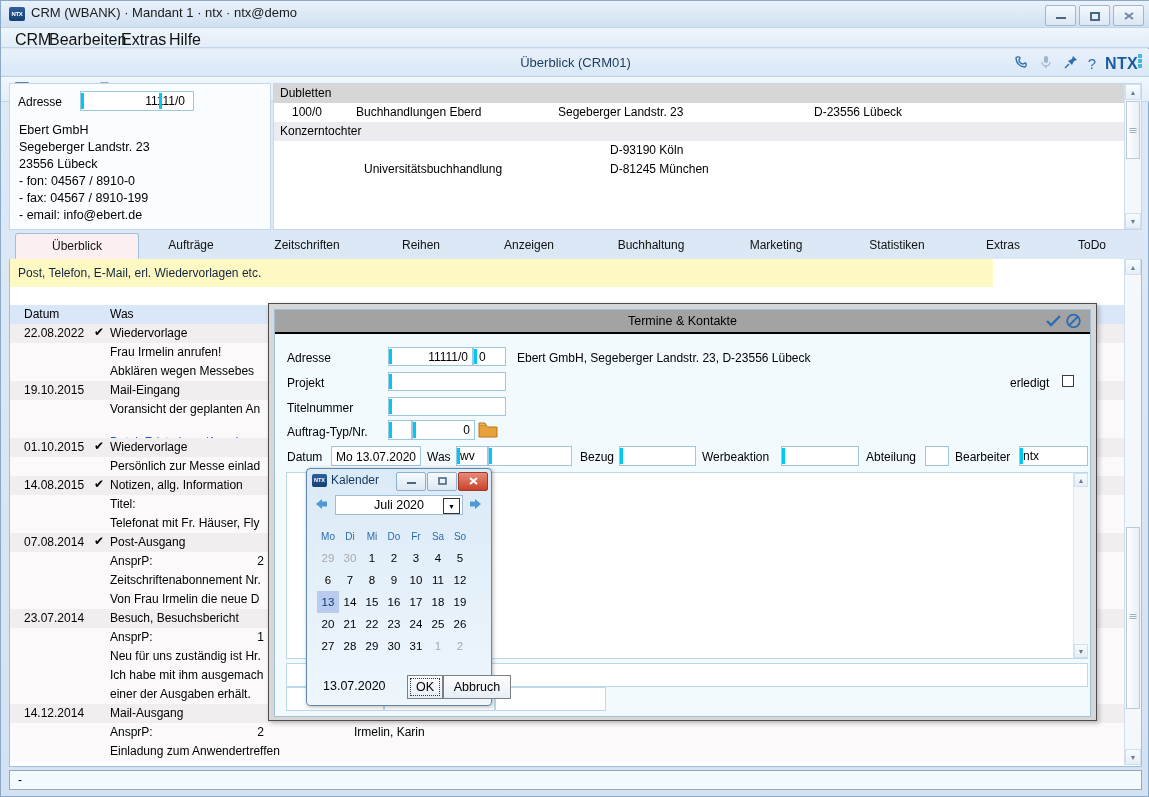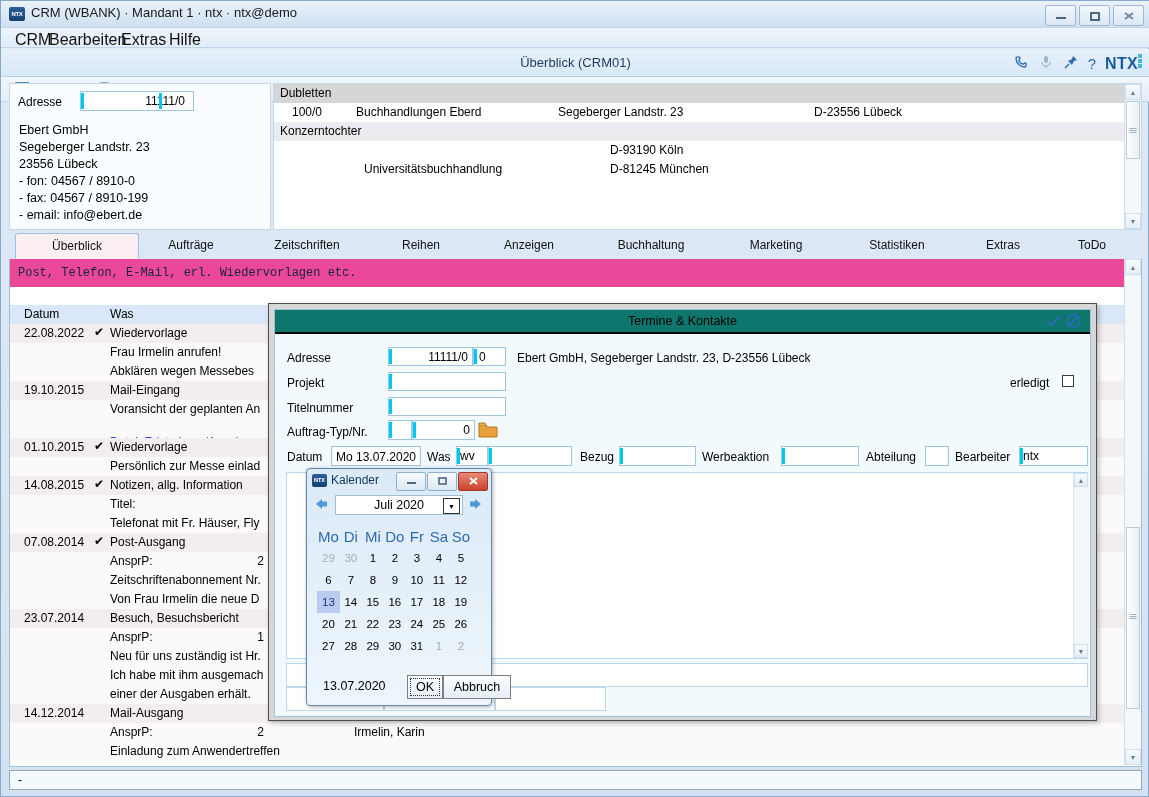--- a/index.html
+++ b/index.html
@@ -78,21 +78,21 @@
   .vs-grip i{display:block;height:1px;background:#9fb2c3;margin:1px 0;}
 
   
   .tabbar{position:absolute;left:8px;top:232px;width:1133px;height:26px;border-bottom:1px solid #9fc0db;}
   .tab{position:absolute;top:0;height:26px;line-height:25px;text-align:center;font-size:12px;color:#111;box-sizing:border-box;}
   .tab.active{background:#fceff1;border:1px solid #9fc0db;border-bottom:1px solid #fceff1;border-radius:3px 3px 0 0;}
 
   
   .tabcontent{position:absolute;left:8px;top:258px;width:1133px;height:508px;
     background:#fff;border:1px solid #9fc0db;border-top:none;box-sizing:border-box;overflow:hidden;}
-  .banner{position:absolute;left:0;top:0;width:1115px;height:28px;background:#ec4899;font-family:Liberation Mono, monospace;}
+  .banner{position:absolute;left:0;top:0;width:983px;height:28px;background:#fef9c3;}
   .banner span{position:absolute;left:8px;top:7px;font-size:12px;color:#11253d;}
   .gridhead{position:absolute;left:0;top:46px;width:1115px;height:19px;background:#d9e7f8;}
   .gh-date{position:absolute;left:14px;top:2px;font-size:12px;}
   .gh-was{position:absolute;left:100px;top:2px;font-size:12px;}
   .grow{position:absolute;left:0;width:1115px;height:19px;font-size:12px;}
   .grow.alt{background:#f2eef0;}
   .grow.alt2{background:#fbf9fa;}
   .g-date{position:absolute;left:14px;top:2px;}
   .g-chk{position:absolute;left:84px;top:1px;font-size:12px;}
   .g-was{position:absolute;left:100px;top:2px;}
@@ -100,21 +100,21 @@
   .g-link{position:absolute;left:100px;top:16px;color:#1d4ed8;}
   .g-extra{position:absolute;left:344px;top:2px;}
 
   
   .dlg{position:absolute;left:267px;top:302px;width:829px;height:418px;
     background:#d7d7d7;border:1px solid #4d4d4d;box-sizing:border-box;
     box-shadow:2px 2px 5px rgba(0,0,0,.25);}
   .dlg-inner{position:absolute;left:5px;top:5px;width:817px;height:408px;
     background:#f2fafe;border:1px solid #9fc0db;box-sizing:border-box;}
   .dlg-title{position:absolute;left:0;top:0;width:815px;height:24px;
-    background:#0f766e;border-bottom:2px solid #000;box-sizing:border-box;}
+    background:#a3a3a3;border-bottom:2px solid #000;box-sizing:border-box;}
   .dlg-title-text{position:absolute;left:0;right:0;top:4px;text-align:center;font-size:12.5px;}
   .dlg-title-icons{position:absolute;right:8px;top:3px;display:flex;gap:2px;align-items:center;color:#2a6db5;}
   .f-label{position:absolute;font-size:12px;}
   .f-input{position:absolute;background:#fff;border:1px solid #9fc6df;box-sizing:border-box;
     font-size:12px;padding-top:2px;}
   .f-caret{position:absolute;width:3px;background:#00c8f0;}
   .chk{position:absolute;width:12px;height:12px;border:1px solid #3b3b3b;background:#fff;box-sizing:border-box;}
 
   .bigbox{position:absolute;background:#fff;border:1px solid #bcd8ea;box-sizing:border-box;}
 
@@ -132,21 +132,21 @@
     background:linear-gradient(to bottom,#f6fafd,#dce8f3);display:flex;align-items:center;justify-content:center;color:#49637d;}
   .cal-btn.close{background:linear-gradient(to bottom,#e78a78,#c9422b);border-color:#a23a28;color:#fff;}
   .cal-nav{position:absolute;left:6px;top:26px;width:172px;height:22px;}
   .cal-arrow{position:absolute;top:2px;color:#4f9ad6;font-size:15px;line-height:16px;}
   .cal-mon{position:absolute;left:22px;top:0;width:128px;height:20px;background:#fff;
     border:1px solid #9fbdd6;box-sizing:border-box;text-align:center;font-size:12.5px;padding-top:2px;}
   .cal-drop{position:absolute;right:2px;top:2px;width:17px;height:16px;background:#fff;border:1px solid #333;
     box-sizing:border-box;display:flex;align-items:center;justify-content:center;font-size:7px;}
   .cal-grid{position:absolute;left:10px;top:56px;width:166px;}
   .cal-grid table{border-collapse:collapse;}
-  .cal-grid th{width:20px;height:20px;font-weight:normal;font-size:15px;color:#2b6cb0;text-align:center;}
+  .cal-grid th{width:20px;height:20px;font-weight:normal;font-size:10px;color:#2b6cb0;text-align:center;}
   .cal-grid td{width:20px;height:20px;font-size:11.5px;text-align:center;color:#000;}
   .cal-grid td.dim{color:#a9a9a9;}
   .cal-grid td.sel{background:#b9ccef;color:#123a7a;}
   .cal-foot{position:absolute;left:4px;bottom:4px;width:178px;height:26px;}
   .cal-dateval{position:absolute;left:12px;top:4px;font-size:12.5px;}
   .cal-ok{position:absolute;left:96px;top:0;width:36px;height:24px;
     background:linear-gradient(to bottom,#fbfdfe,#e6eef6);border:1px solid #7f7f7f;box-sizing:border-box;
     display:flex;align-items:center;justify-content:center;font-size:12.5px;}
   .cal-ok .dot{position:absolute;left:2px;top:2px;right:2px;bottom:2px;border:1px dotted #333;}
   .cal-ab{position:absolute;left:132px;top:0;width:68px;height:24px;

